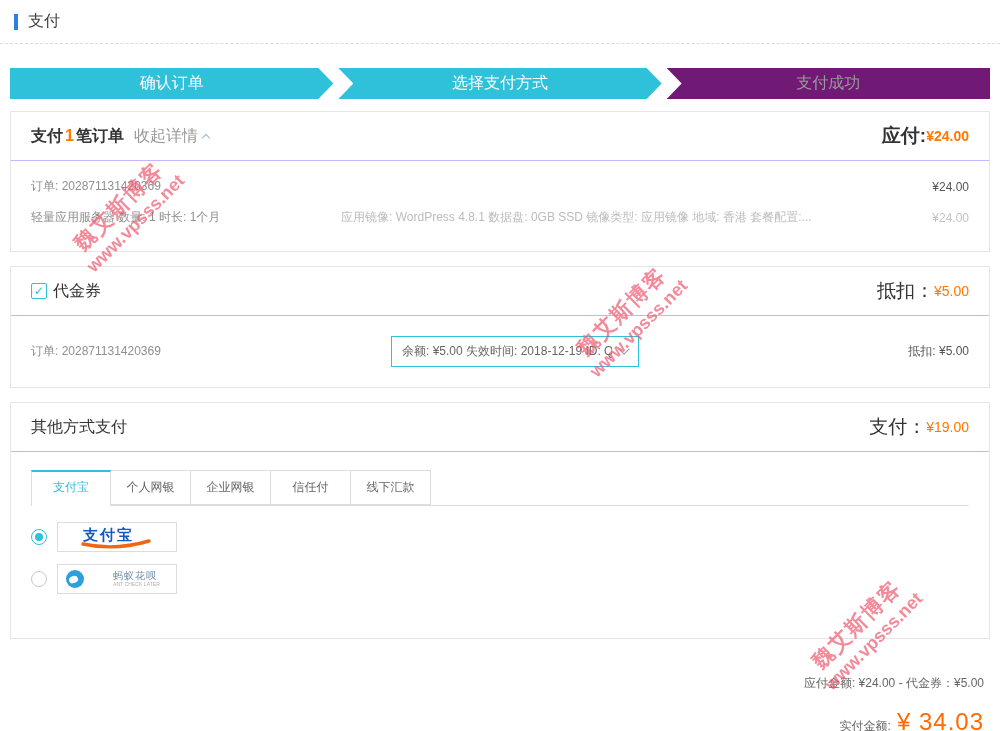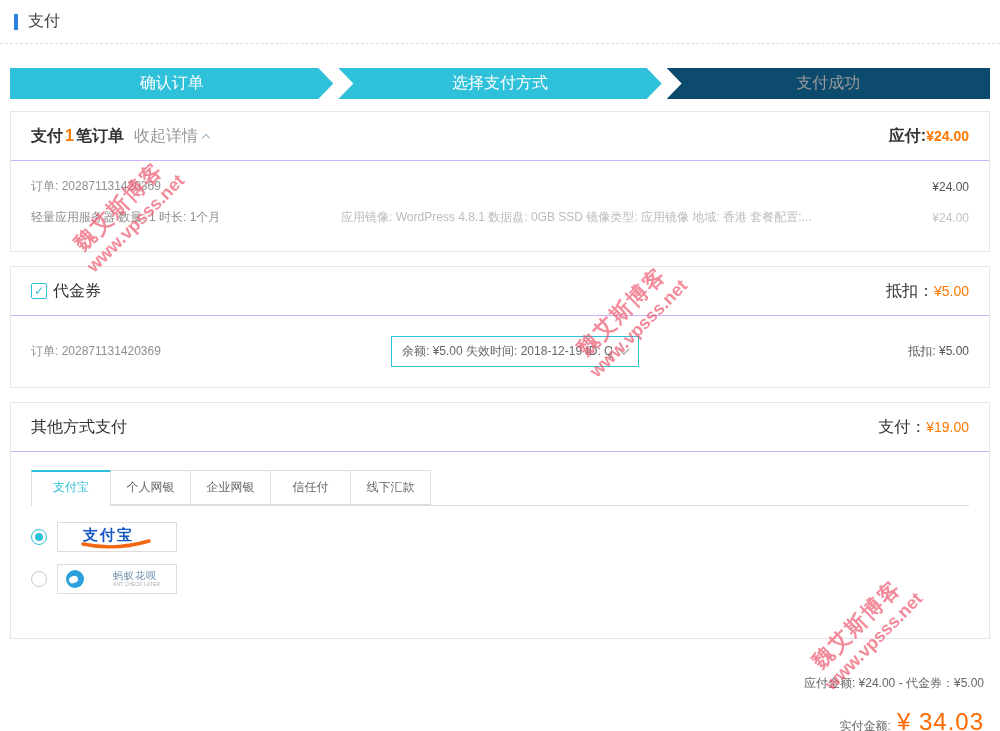--- a/index.html
+++ b/index.html
@@ -7,31 +7,31 @@
   .page { position:relative; width:1000px; height:631px; }
 
   
   .page-header { height:44px; display:flex; align-items:center; padding-left:14px; border-bottom:1px dashed #dcdcdc; }
   .title-bar { width:4px; height:16px; background:#2d7fe0; margin-right:10px; }
   .page-title { font-size:16px; color:#404040; }
 
   
   .stepper { display:flex; height:31px; margin:24px 10px 12px 10px; }
   .step { flex:1; display:flex; align-items:center; justify-content:center; font-size:16px; color:#fff; background:#30c1da; }
-  .step.pending { background:#0c4a6e; color:#9b9b9b; }
+  .step.pending { background:#701a75; color:#9b9b9b; }
   .step-first { clip-path:polygon(0 0, calc(100% - 15px) 0, 100% 50%, calc(100% - 15px) 100%, 0 100%); }
   .step-mid { margin-left:5px; clip-path:polygon(0 0, calc(100% - 15px) 0, 100% 50%, calc(100% - 15px) 100%, 0 100%, 15px 50%); }
   .step-last { margin-left:5px; clip-path:polygon(0 0, 100% 0, 100% 100%, 0 100%, 15px 50%); }
 
   
   .section { margin:0 10px 14px 10px; border:1px solid #e6e6e6; background:#fff; }
   .section-header { display:flex; align-items:center; padding:0 20px; height:49px; border-bottom:1px solid #c4b5fd; }
   .sec-title { font-size:16px; color:#333; }
   .spacer { flex:1; }
-  .hd-label { font-size:16px; color:#333; }
+  .hd-label { font-size:19px; color:#333; }
   .hd-label.bold { font-weight:bold; }
   .price-orange { color:#ff7800; font-size:14px; }
   .price-orange.bold { font-weight:bold; }
 
   
   .ord-title { font-size:16px; font-weight:bold; color:#333; }
   .ord-count { color:#ff7800; padding:0 2px; }
   .collapse { margin-left:10px; font-size:16px; color:#999; cursor:pointer; display:inline-flex; align-items:center; }
   .caret-up { display:inline-block; width:6px; height:6px; border-top:1px solid #9fb6c9; border-right:1px solid #9fb6c9; transform:rotate(-45deg); margin-left:5px; margin-top:3px; }
   .rows { padding:10px 20px 18px 20px; }

